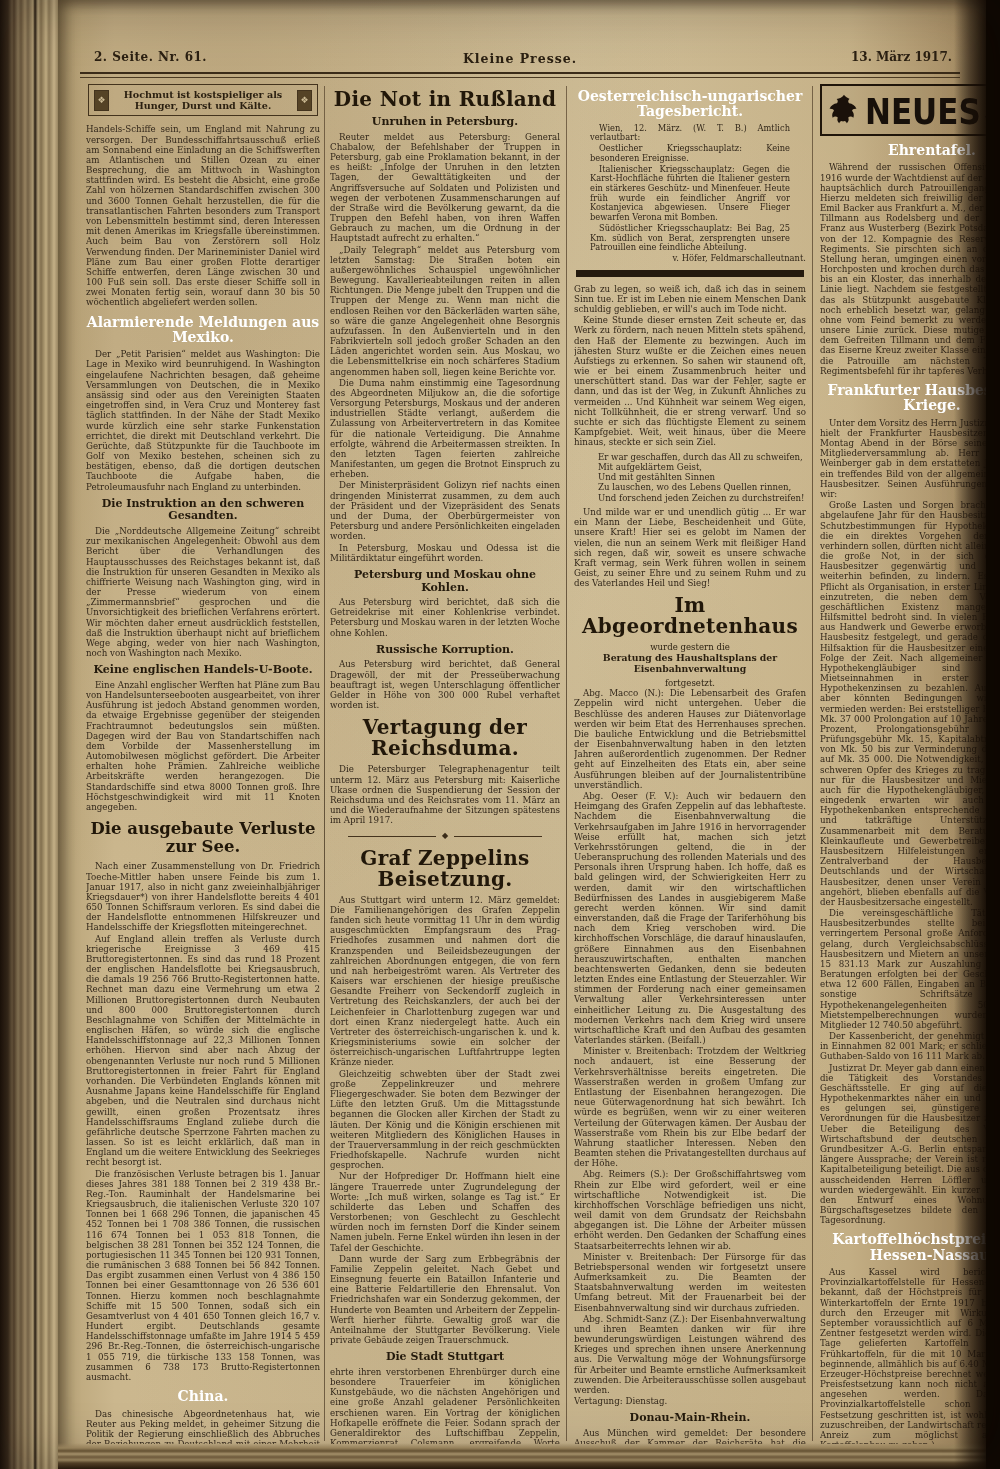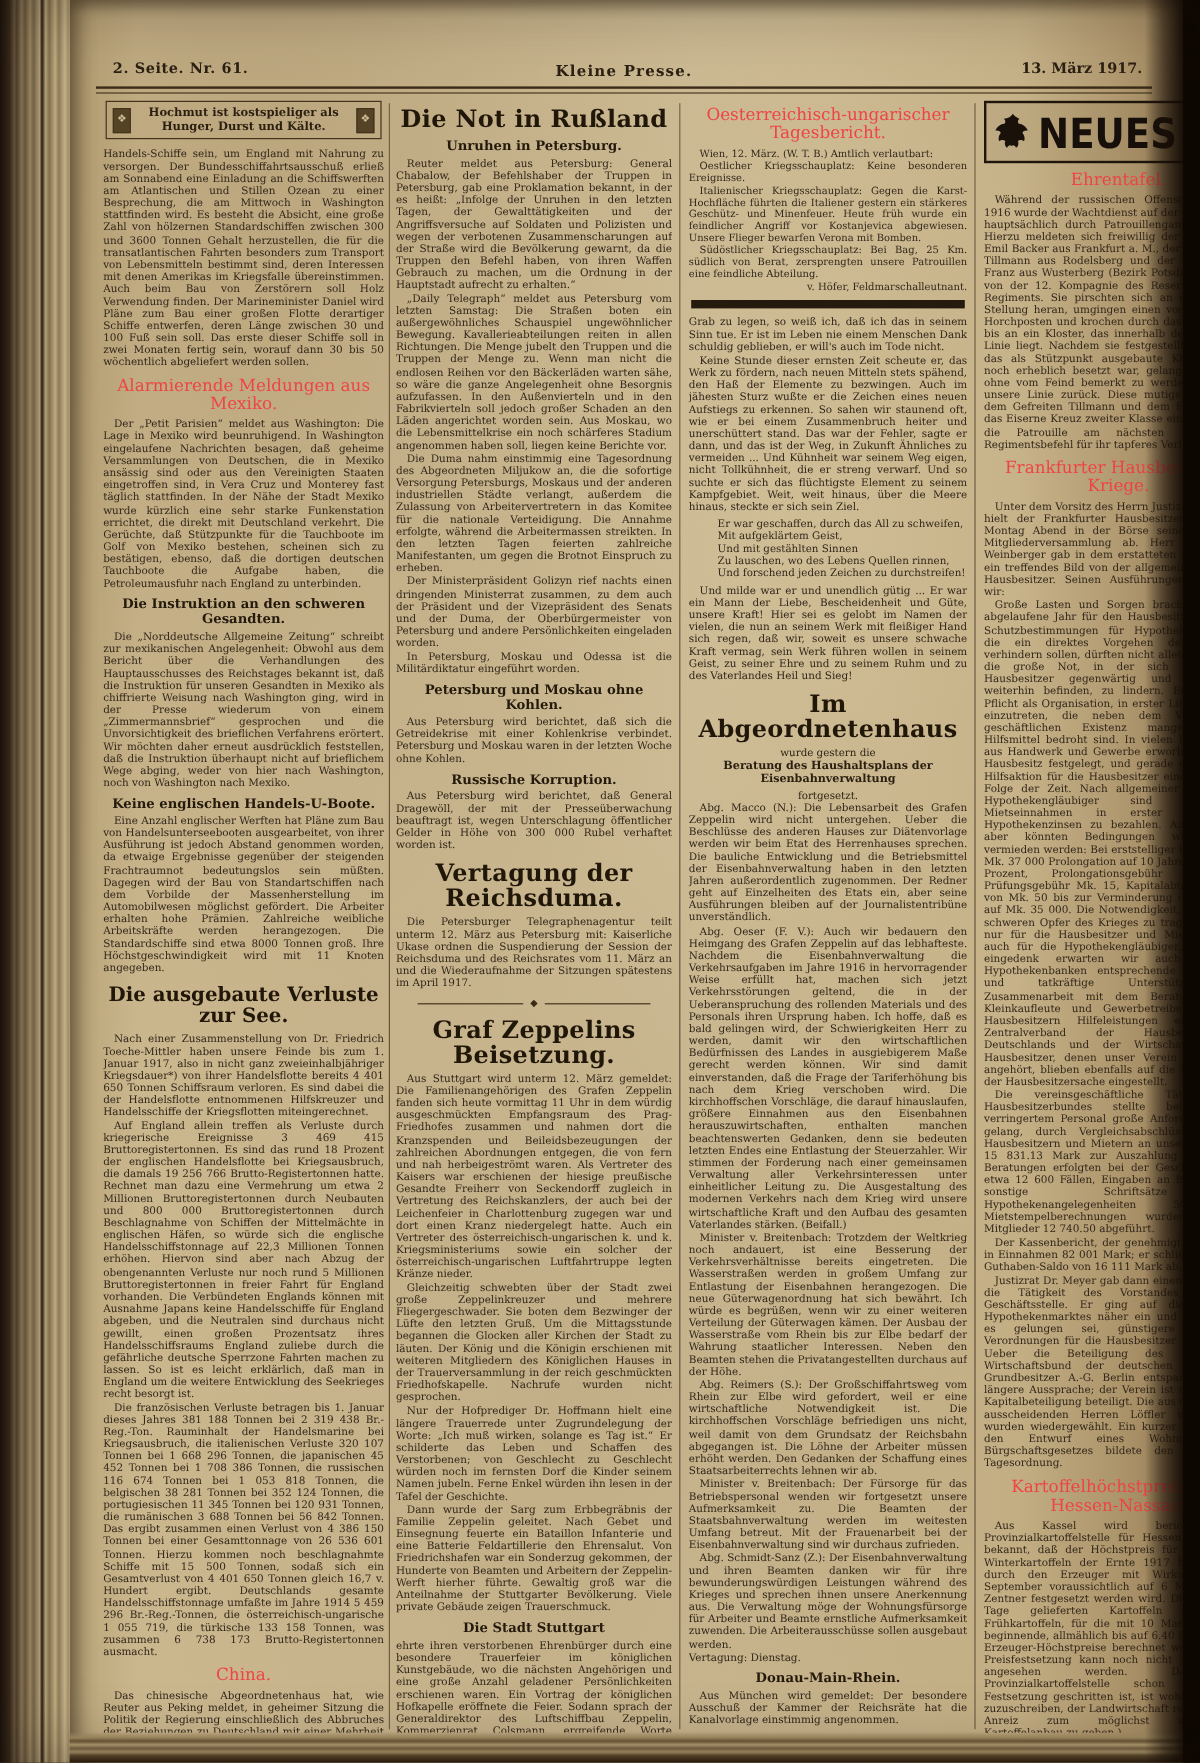--- a/index.html
+++ b/index.html
@@ -64,26 +64,26 @@
   .col-3 { left:574px; width:232px; }
   .col-4 { left:820px; width:224px; }
   .vrule { position:absolute; top:86px; bottom:28px; width:1px; z-index:3;
     background:linear-gradient(#5b4830, #3d2e1a 70%, #55432c); opacity:.75; }
   .vr-1 { left:324px; } .vr-2 { left:566px; } .vr-3 { left:812px; }
 
   
   .para { margin:0 0 1px 0; text-indent:9px; text-align:justify; }
   .noindent { text-indent:0; }
   .h1 { text-align:center; font-weight:bold; font-size:20px; line-height:1.05; margin:7px 0 5px; color:#211709; letter-spacing:.3px; }
-  .h2 { text-align:center; font-weight:normal; font-size:14px; line-height:1.1; margin:7px 0 4px; color:#ef4444; }
+  .h2 { text-align:center; font-weight:bold; font-size:14px; line-height:1.1; margin:7px 0 4px; color:#ffffff; }
   .h2b { text-align:center; font-weight:bold; font-size:16.5px; line-height:1.1; margin:8px 0 5px; color:#211709; }
   .h3 { text-align:center; font-weight:bold; font-size:11px; line-height:1.15; margin:6px 0 3px; color:#241a0c; }
   .sub { text-align:center; font-weight:bold; font-size:9.3px; margin:1px 0 3px; color:#2a1f10; }
   .subsm { text-align:center; font-size:8.6px; margin:0; color:#2a1f10; }
-  .dateline { margin:0 0 1px; text-indent:9px; text-align:justify; font-size:8.3px; }
+  .dateline { margin:0 16px 1px; text-indent:9px; text-align:justify; font-size:8.3px; }
   .sig { margin:0 0 2px; text-align:right; font-size:8.4px; }
   .blackbar { height:7px; background:#241a0e; margin:6px 2px 7px; }
   .orn { display:flex; align-items:center; gap:6px; margin:6px 18px; color:#3a2b18; font-size:8px; }
   .orn::before, .orn::after { content:""; flex:1; border-top:1px solid #44331d; }
   .poem { margin:4px 0 4px 24px; font-size:8.6px; line-height:1.2; }
   .motto { display:flex; align-items:center; gap:5px; border:1.5px solid #43331d; padding:4px 5px; margin:2px 2px 8px; }
   .motto-text { flex:1; text-align:center; font-weight:bold; font-size:9.6px; color:#2a1f10; }
   .orn-block { width:13px; height:19px; border:1px solid #43331d; background:#554326;
     color:#cdbb94; display:flex; align-items:center; justify-content:center; font-size:9px; flex:0 0 auto; }
 

